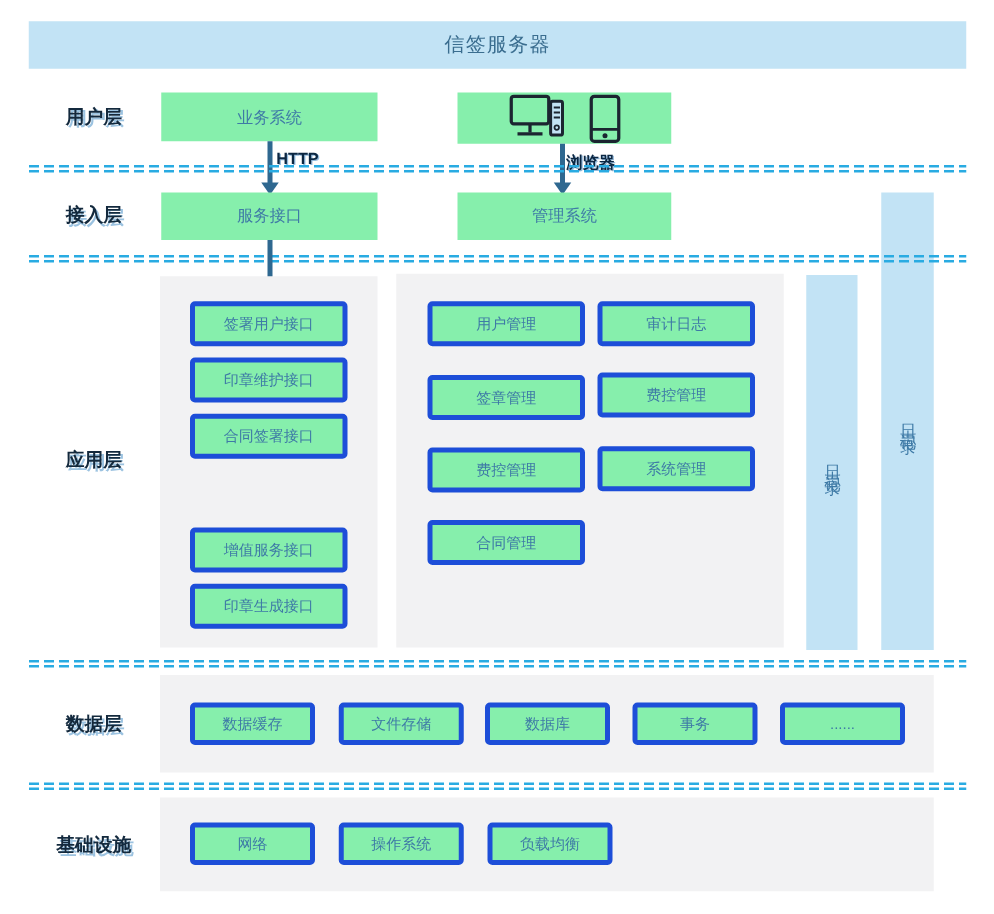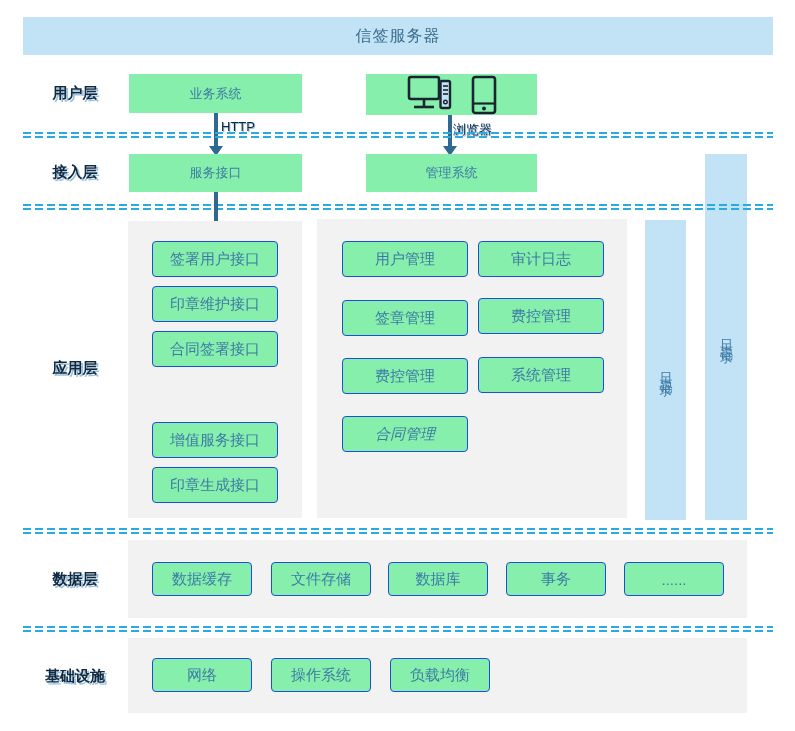--- a/index.html
+++ b/index.html
@@ -25,21 +25,21 @@
     text-shadow:2px 2px 0 rgba(72,144,198,0.55);
     white-space:nowrap;
   }
 
   
   .bbox {
     background:#86efac; color:#3e7aa6; font-size:13px;
     display:flex; align-items:center; justify-content:center;
     white-space:nowrap;
   }
-  .bbox.small { font-size:15px; border-radius:4px; border:1px solid #1d4ed8; }
+  .bbox.small { font-size:12px; border-radius:4px; border:4px solid #1d4ed8; }
 
   
   .panel { background:#f2f2f3; }
 
   
   .dash { left:23px; width:750px; height:6px; }
   .dash .ln {
     height:2px; width:100%;
     background:repeating-linear-gradient(90deg,#29abe2 0 8px, rgba(0,0,0,0) 8px 12px);
   }
@@ -48,21 +48,21 @@
   
   .arrow-shaft { width:4px; background:#2f6890; }
   .arrow-head {
     width:0; height:0;
     border-left:7px solid transparent; border-right:7px solid transparent;
     border-top:10px solid #2f6890;
   }
 
   
   .conn-label {
-    font-weight:normal; font-size:13px; color:#0c2742;
+    font-weight:bold; font-size:13px; color:#0c2742;
     text-shadow:1px 1px 0 rgba(60,130,190,0.55);
     white-space:nowrap;
   }
 
   
   .vbar {
     background:#c2e3f5; display:flex; align-items:center; justify-content:center;
     writing-mode:vertical-rl; text-orientation:upright;
     color:#3e7aa6; font-size:13px; letter-spacing:4px;
   }
@@ -152,21 +152,21 @@
 
   <div class="abs bbox small" style="left:152px; top:241px; width:126px; height:36px;">签署用户接口</div>
   <div class="abs bbox small" style="left:152px; top:286px; width:126px; height:36px;">印章维护接口</div>
   <div class="abs bbox small" style="left:152px; top:331px; width:126px; height:36px;">合同签署接口</div>
   <div class="abs bbox small" style="left:152px; top:422px; width:126px; height:36px;">增值服务接口</div>
   <div class="abs bbox small" style="left:152px; top:467px; width:126px; height:36px;">印章生成接口</div>
 
   <div class="abs bbox small" style="left:342px; top:241px; width:126px; height:36px;">用户管理</div>
   <div class="abs bbox small" style="left:342px; top:300px; width:126px; height:36px;">签章管理</div>
   <div class="abs bbox small" style="left:342px; top:358px; width:126px; height:36px;">费控管理</div>
-  <div class="abs bbox small" style="left:342px; top:416px; width:126px; height:36px;font-style:italic;">合同管理</div>
+  <div class="abs bbox small" style="left:342px; top:416px; width:126px; height:36px;">合同管理</div>
 
   <div class="abs bbox small" style="left:478px; top:241px; width:126px; height:36px;">审计日志</div>
   <div class="abs bbox small" style="left:478px; top:298px; width:126px; height:36px;">费控管理</div>
   <div class="abs bbox small" style="left:478px; top:357px; width:126px; height:36px;">系统管理</div>
 
   <div class="abs dash" style="top:528px;">
     <div class="ln"></div>
       <div class="ln"></div>
   </div>
 

